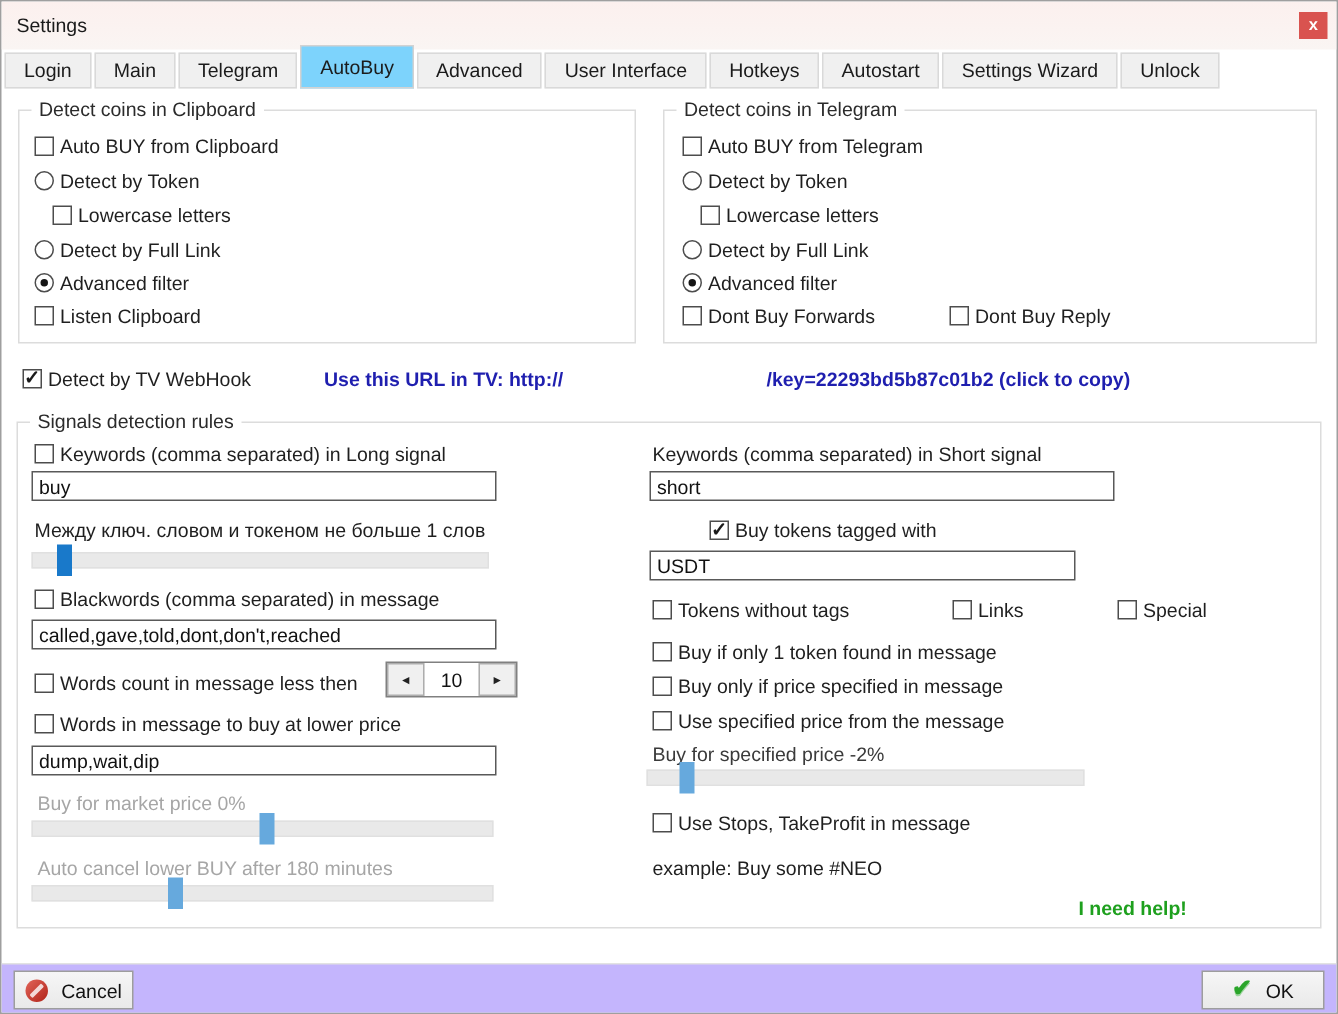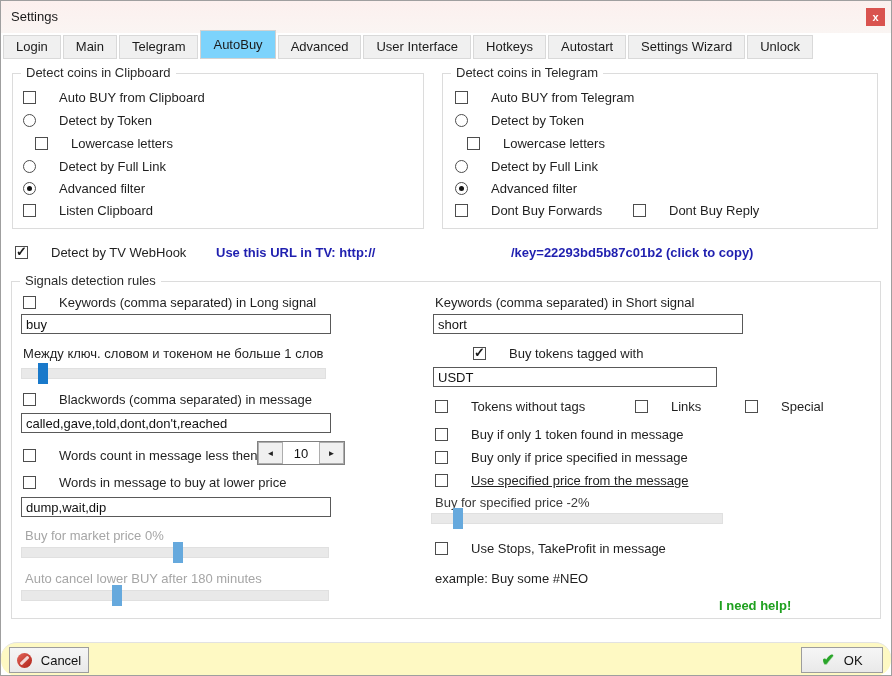--- a/index.html
+++ b/index.html
@@ -20,21 +20,21 @@
   .tab { padding:3px 12px 4px; background:#f0f0f0; border:1px solid #d9d9d9;
          margin-right:2px; font-size:13px; color:#1b1b1b; white-space:nowrap;text-align:right; }
   .tab.active { background:#7dd3fc; border-color:#d2d2d2; padding:6px 12px 6px; }
 
   
   .grp { position:absolute; border:1px solid #dcdcdc; background:#fff; }
   .grp-label { position:absolute; top:-9px; left:8px; background:#fff; padding:0 5px;
                font-size:13px; color:#2b2b2b; white-space:nowrap; }
 
   
-  .ctl { position:absolute; display:flex; align-items:center; gap:23px; height:16px;
+  .ctl { position:absolute; display:flex; align-items:center; gap:4px; height:16px;
          font-size:13px; color:#1f1f1f; white-space:nowrap; }
   .cb { width:13px; height:13px; border:1px solid #4d4d4d; background:#fff; flex:none; position:relative; }
   .cb.checked::after { content:"✓"; position:absolute; left:0px; top:-3px; font-size:13px;
                        font-weight:bold; color:#1a1a1a; }
   .rd { width:13px; height:13px; border:1px solid #4d4d4d; border-radius:50%; background:#fff;
         flex:none; position:relative; }
   .rd.checked::after { content:""; position:absolute; left:3px; top:3px; width:5px; height:5px;
                        border-radius:50%; background:#141414; }
   .lbl { position:absolute; font-size:13px; color:#1f1f1f; white-space:nowrap; }
   .lbl.gray { color:#a6a6a6; }
@@ -49,22 +49,22 @@
   .spin { position:absolute; width:88px; height:24px; border:1px solid #808080; background:#fff;
           display:flex; align-items:stretch; }
   .spin-btn { width:25px; background:#f0f0f0; border:1px solid #adadad; display:flex;
               align-items:center; justify-content:center; font-size:8px; color:#222; }
   .spin-val { flex:1; display:flex; align-items:center; justify-content:center; font-size:13px; color:#111; }
 
   .blue { position:absolute; font-size:13px; font-weight:bold; color:#1f1faf; white-space:nowrap; }
   .help { position:absolute; font-size:13px; font-weight:bold; color:#1ea01e; }
 
   
-  .footer { position:absolute; left:0; right:0; top:641px; height:34px; background:#fef9c3;
-            border-top:1px solid #e2e2e2;border-radius:16px; }
+  .footer { position:absolute; left:0; right:0; top:641px; height:34px; background:#c4b5fd;
+            border-top:1px solid #e2e2e2; }
   .btn { position:absolute; top:4px; height:26px; background:linear-gradient(#f6f6f6,#e9e9e9);
          border:1px solid #9d9d9d; display:flex; align-items:center; justify-content:center;
          gap:9px; font-size:13px; color:#111; }
   .no-icon { width:15px; height:15px; border-radius:50%;
              background:linear-gradient(135deg,#e2655a,#b02318); position:relative; flex:none; }
   .no-icon::after { content:""; position:absolute; left:2px; top:6px; width:11px; height:3px;
                     background:#f3d9d7; transform:rotate(-45deg); border-radius:1px; }
   .ok-icon { color:#2aa52a; font-size:16px; font-weight:bold; line-height:1; flex:none;
              text-shadow:0 1px 0 #9bd49b; }
 </style>
@@ -233,21 +233,21 @@
   </div>
 
   <div class="ctl" style="left:434px; top:425px;">
     <span class="cb"></span>
     <span>Buy if only 1 token found in message</span>
   </div>
   <div class="ctl" style="left:434px; top:448px;">
     <span class="cb"></span>
     <span>Buy only if price specified in message</span>
   </div>
-  <div class="ctl" style="left:434px; top:471px;text-decoration:underline;">
+  <div class="ctl" style="left:434px; top:471px;">
     <span class="cb"></span>
     <span>Use specified price from the message</span>
   </div>
 
   <span class="lbl mid" style="left:434px; top:494px;">Buy for specified price -2%</span>
   <div class="slider" style="left:430px; top:512px; width:292px;">
     <span class="thumb" style="left: calc(9% - 5px); background: rgb(102, 169, 221);"></span>
   </div>
 
   <div class="ctl" style="left:434px; top:539px;">

